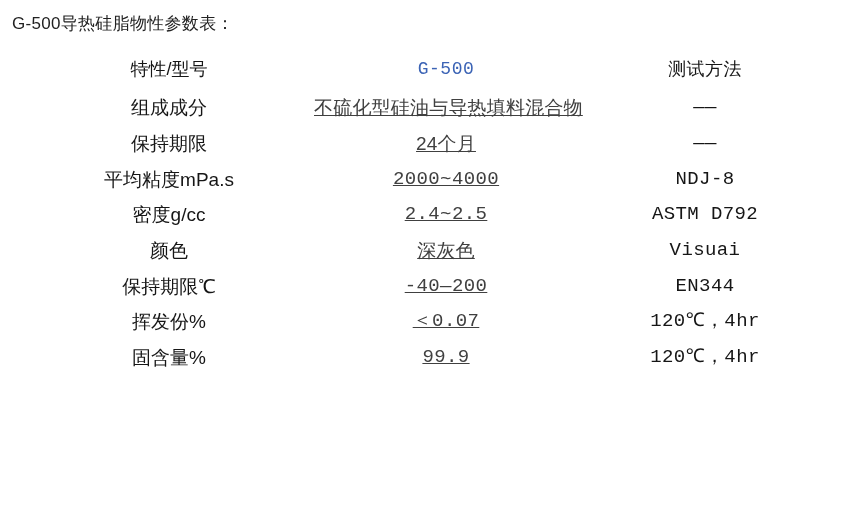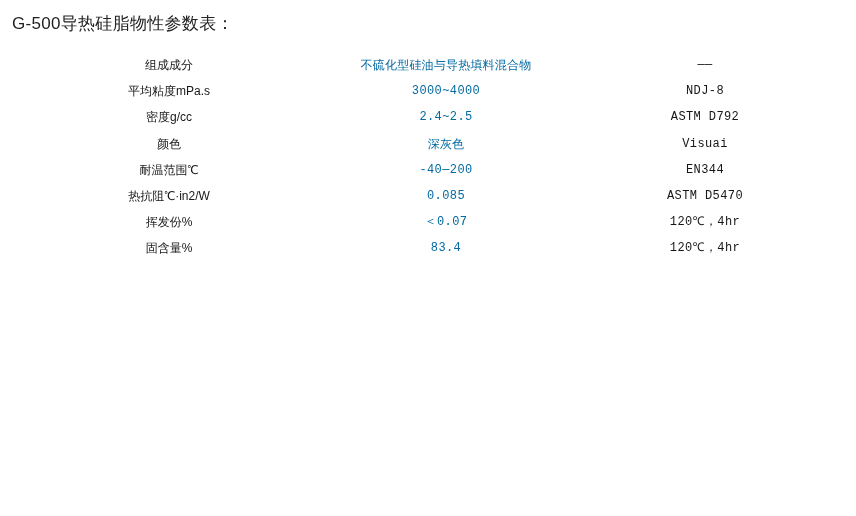--- a/index.html
+++ b/index.html
@@ -36,38 +36,39 @@
     width: 800px;
     border-collapse: collapse;
     table-layout: fixed;
   }
   table.spec col.c1 { width: 282px; }
   table.spec col.c2 { width: 272px; }
   table.spec col.c3 { width: 246px; }
   table.spec td {
     text-align: center;
     vertical-align: middle;
-    font-size: 12px;
+    font-size: 19px;
     padding: 5px 4px;
     line-height: 1.35;
     white-space: nowrap;
   }
   table.spec tr.header td {
     font-size: 18px;
     padding-bottom: 9px;
   }
   table.spec tr.header td.model {
     color: #3b63b5;
     letter-spacing: 0.5px;
   }
   td.prop {
     color: #161616;
   }
   td.value {
-    color: #0369a1;
+    color: #404040;
+    text-decoration: underline;
   }
   td.method {
     color: #161616;
     letter-spacing: 0.4px;
   }
   .mono {
     font-family: "Liberation Mono", monospace;
     font-size: 15.5px;
     letter-spacing: 0.4px;
   }
@@ -83,68 +84,73 @@
 
   <div class="doc-title">G-500导热硅脂物性参数表：</div>
 
   <table class="spec">
     <colgroup>
       <col class="c1">
       <col class="c2">
       <col class="c3">
     </colgroup>
     <tbody>
+      <tr class="header">
+        <td class="prop">特性/型号</td>
+        <td class="model mono">G-500</td>
+        <td class="method">测试方法</td>
+      </tr>
 
       <tr>
         <td class="prop">组成成分</td>
         <td class="value semi">不硫化型硅油与导热填料混合物</td>
         <td class="method mono">——</td>
       </tr>
 
+      <tr>
+        <td class="prop">保持期限</td>
+        <td class="value semi">24个月</td>
+        <td class="method mono">——</td>
+      </tr>
 
 
       <tr>
         <td class="prop">平均粘度mPa.s</td>
-        <td class="value mono">3000~4000</td>
+        <td class="value mono">2000~4000</td>
         <td class="method mono">NDJ-8</td>
       </tr>
 
       <tr>
         <td class="prop">密度g/cc</td>
         <td class="value mono">2.4~2.5</td>
         <td class="method mono">ASTM D792</td>
       </tr>
 
       <tr>
         <td class="prop">颜色</td>
         <td class="value semi">深灰色</td>
         <td class="method mono">Visuai</td>
       </tr>
 
       <tr>
-        <td class="prop">耐温范围℃</td>
+        <td class="prop">保持期限℃</td>
         <td class="value mono">-40—200</td>
         <td class="method mono">EN344</td>
       </tr>
 
 
-      <tr>
-        <td class="prop">热抗阻℃·in2/W</td>
-        <td class="value mono">0.085</td>
-        <td class="method mono">ASTM D5470</td>
-      </tr>
 
       <tr>
         <td class="prop">挥发份%</td>
         <td class="value mono">＜0.07</td>
         <td class="method mono">120℃，4hr</td>
       </tr>
 
       <tr>
         <td class="prop">固含量%</td>
-        <td class="value mono">83.4</td>
+        <td class="value mono">99.9</td>
         <td class="method mono">120℃，4hr</td>
       </tr>
 
     </tbody>
   </table>
 
 </div>
 
 </body></html>

